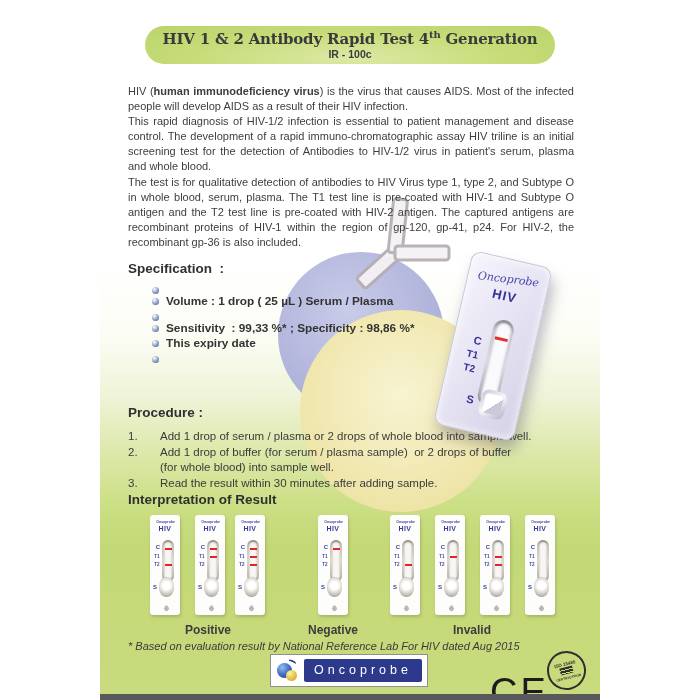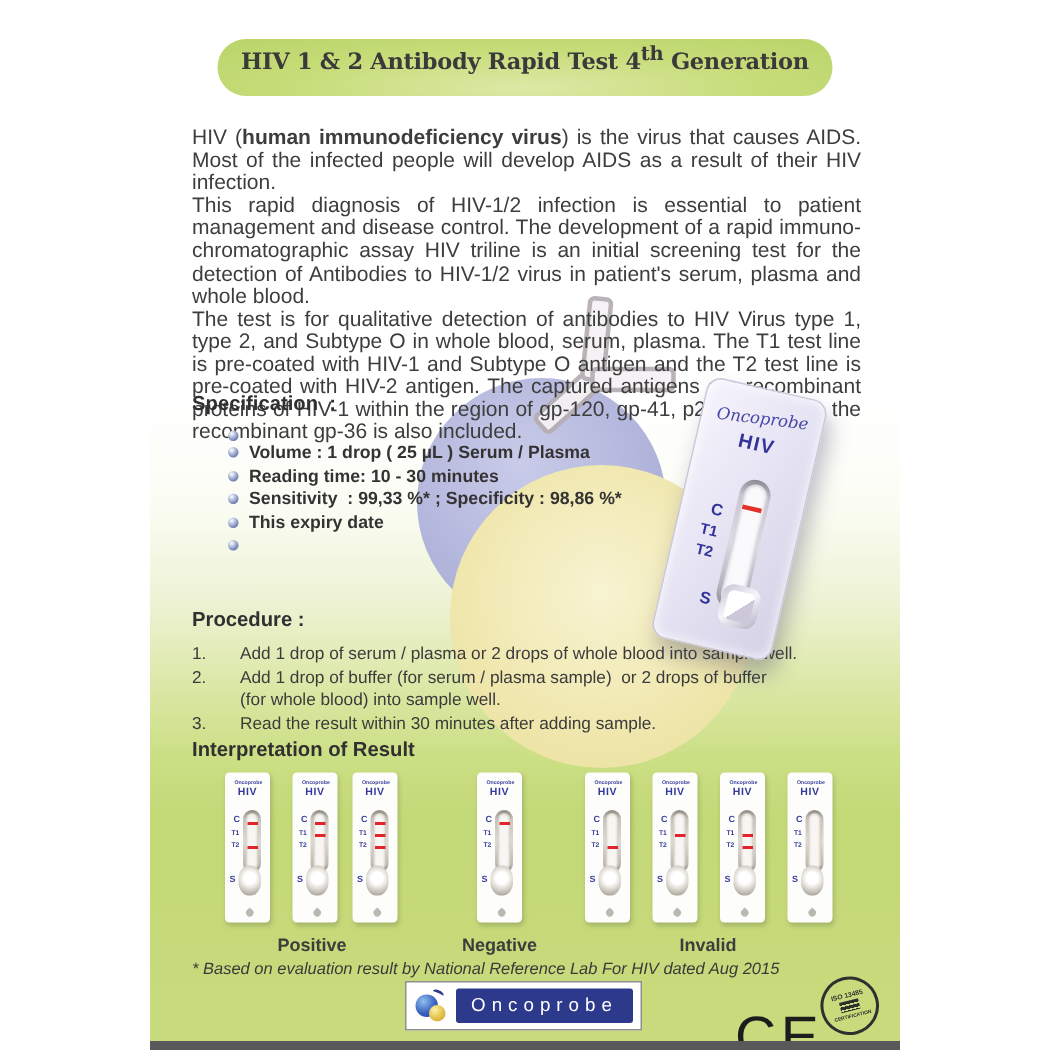--- a/index.html
+++ b/index.html
@@ -8,25 +8,25 @@
           font-family:"Liberation Sans", sans-serif; }
   .leaflet { position:absolute; left:100px; top:0; width:500px; height:700px;
     background:linear-gradient(180deg,#ffffff 0%,#ffffff 38%,#fbfdf4 48%,#eef3d6 57%,#dce8a8 65%,#cbdf85 72%,#c3d876 78%,#c8db7e 100%); }
 
   
   .banner { position:absolute; left:45px; top:26px; width:410px; height:38px; border-radius:20px;
     background:radial-gradient(ellipse at 50% 85%, #dce9a6 0%, #c6dc78 55%, #b9d469 100%);
     text-align:center; padding-top:3px; z-index:5; }
   .banner-title { font-family:"DejaVu Serif", serif; font-weight:bold; font-size:15px; color:#3a3a3a;
     white-space:nowrap; letter-spacing:-0.2px; }
-  .banner-title sup { font-size:13px; }
+  .banner-title sup { font-size:10px; }
   .banner-model { font-size:10.5px; font-weight:bold; color:#3a3a3a; margin-top:0px; }
 
   
-  .intro { position:absolute; left:28px; top:84px; width:446px; font-size:14px; line-height:15.1px;
+  .intro { position:absolute; left:28px; top:84px; width:446px; font-size:11px; line-height:15.1px;
     color:#3d3d3d; text-align:justify; z-index:3; }
   .intro p { margin:0; }
 
   
   .circle { position:absolute; border-radius:50%; z-index:1; }
   .circle.purple { left:178px; top:252px; width:166px; height:166px;
     background:radial-gradient(circle at 42% 35%, #c9cbe9 0%, #b3b6dc 55%, #9da1cf 100%); }
   .circle.yellow { left:200px; top:310px; width:202px; height:202px;
     background:radial-gradient(circle at 50% 42%, #f8f3d2 0%, #f0e7ae 60%, #e9de99 100%); }
   .antibody { position:absolute; left:225px; top:183px; width:140px; height:140px; z-index:1; opacity:0.95; }
@@ -135,20 +135,21 @@
   .bottom-strip { position:absolute; left:0; top:694px; width:500px; height:6px; background:#59595b; z-index:3; }
 </style>
 </head>
 <body>
 
 <div class="page">
   <div class="leaflet">
 
     <div class="banner">
       <div class="banner-title"><span>HIV 1 &amp; 2 Antibody Rapid Test 4</span><sup>th</sup><span> Generation</span></div>
+      <div class="banner-model">IR - 100c</div>
     </div>
 
     <div class="circle purple"></div>
     <div class="circle yellow"></div>
     <svg class="antibody" viewBox="0 0 140 140">
       <g transform="rotate(48 70 70)" fill="#f4f2f4" stroke="#b6aeb4" stroke-width="3">
         <rect x="63" y="68" width="14" height="48" rx="3"></rect>
         <g transform="rotate(-42 70 70)">
             <rect x="63" y="16" width="14" height="54" rx="3"></rect>
           </g>
@@ -170,23 +171,20 @@
           <span class="bullet"></span>
         </div>
       <div class="spec-item">
           <span class="bullet"></span>
           <div>
             <div class="txt">Volume : 1 drop ( 25 µL ) Serum / Plasma</div>
           </div>
         </div>
       <div class="spec-item">
           <span class="bullet"></span>
-          <div>
-            <div class="txt">Reading time: 10 - 30 minutes</div>
-          </div>
         </div>
       <div class="spec-item">
           <span class="bullet"></span>
           <div>
             <div class="txt">Sensitivity  : 99,33 %* ; Specificity : 98,86 %*</div>
           </div>
         </div>
       <div class="spec-item">
           <span class="bullet"></span>
           <div>

